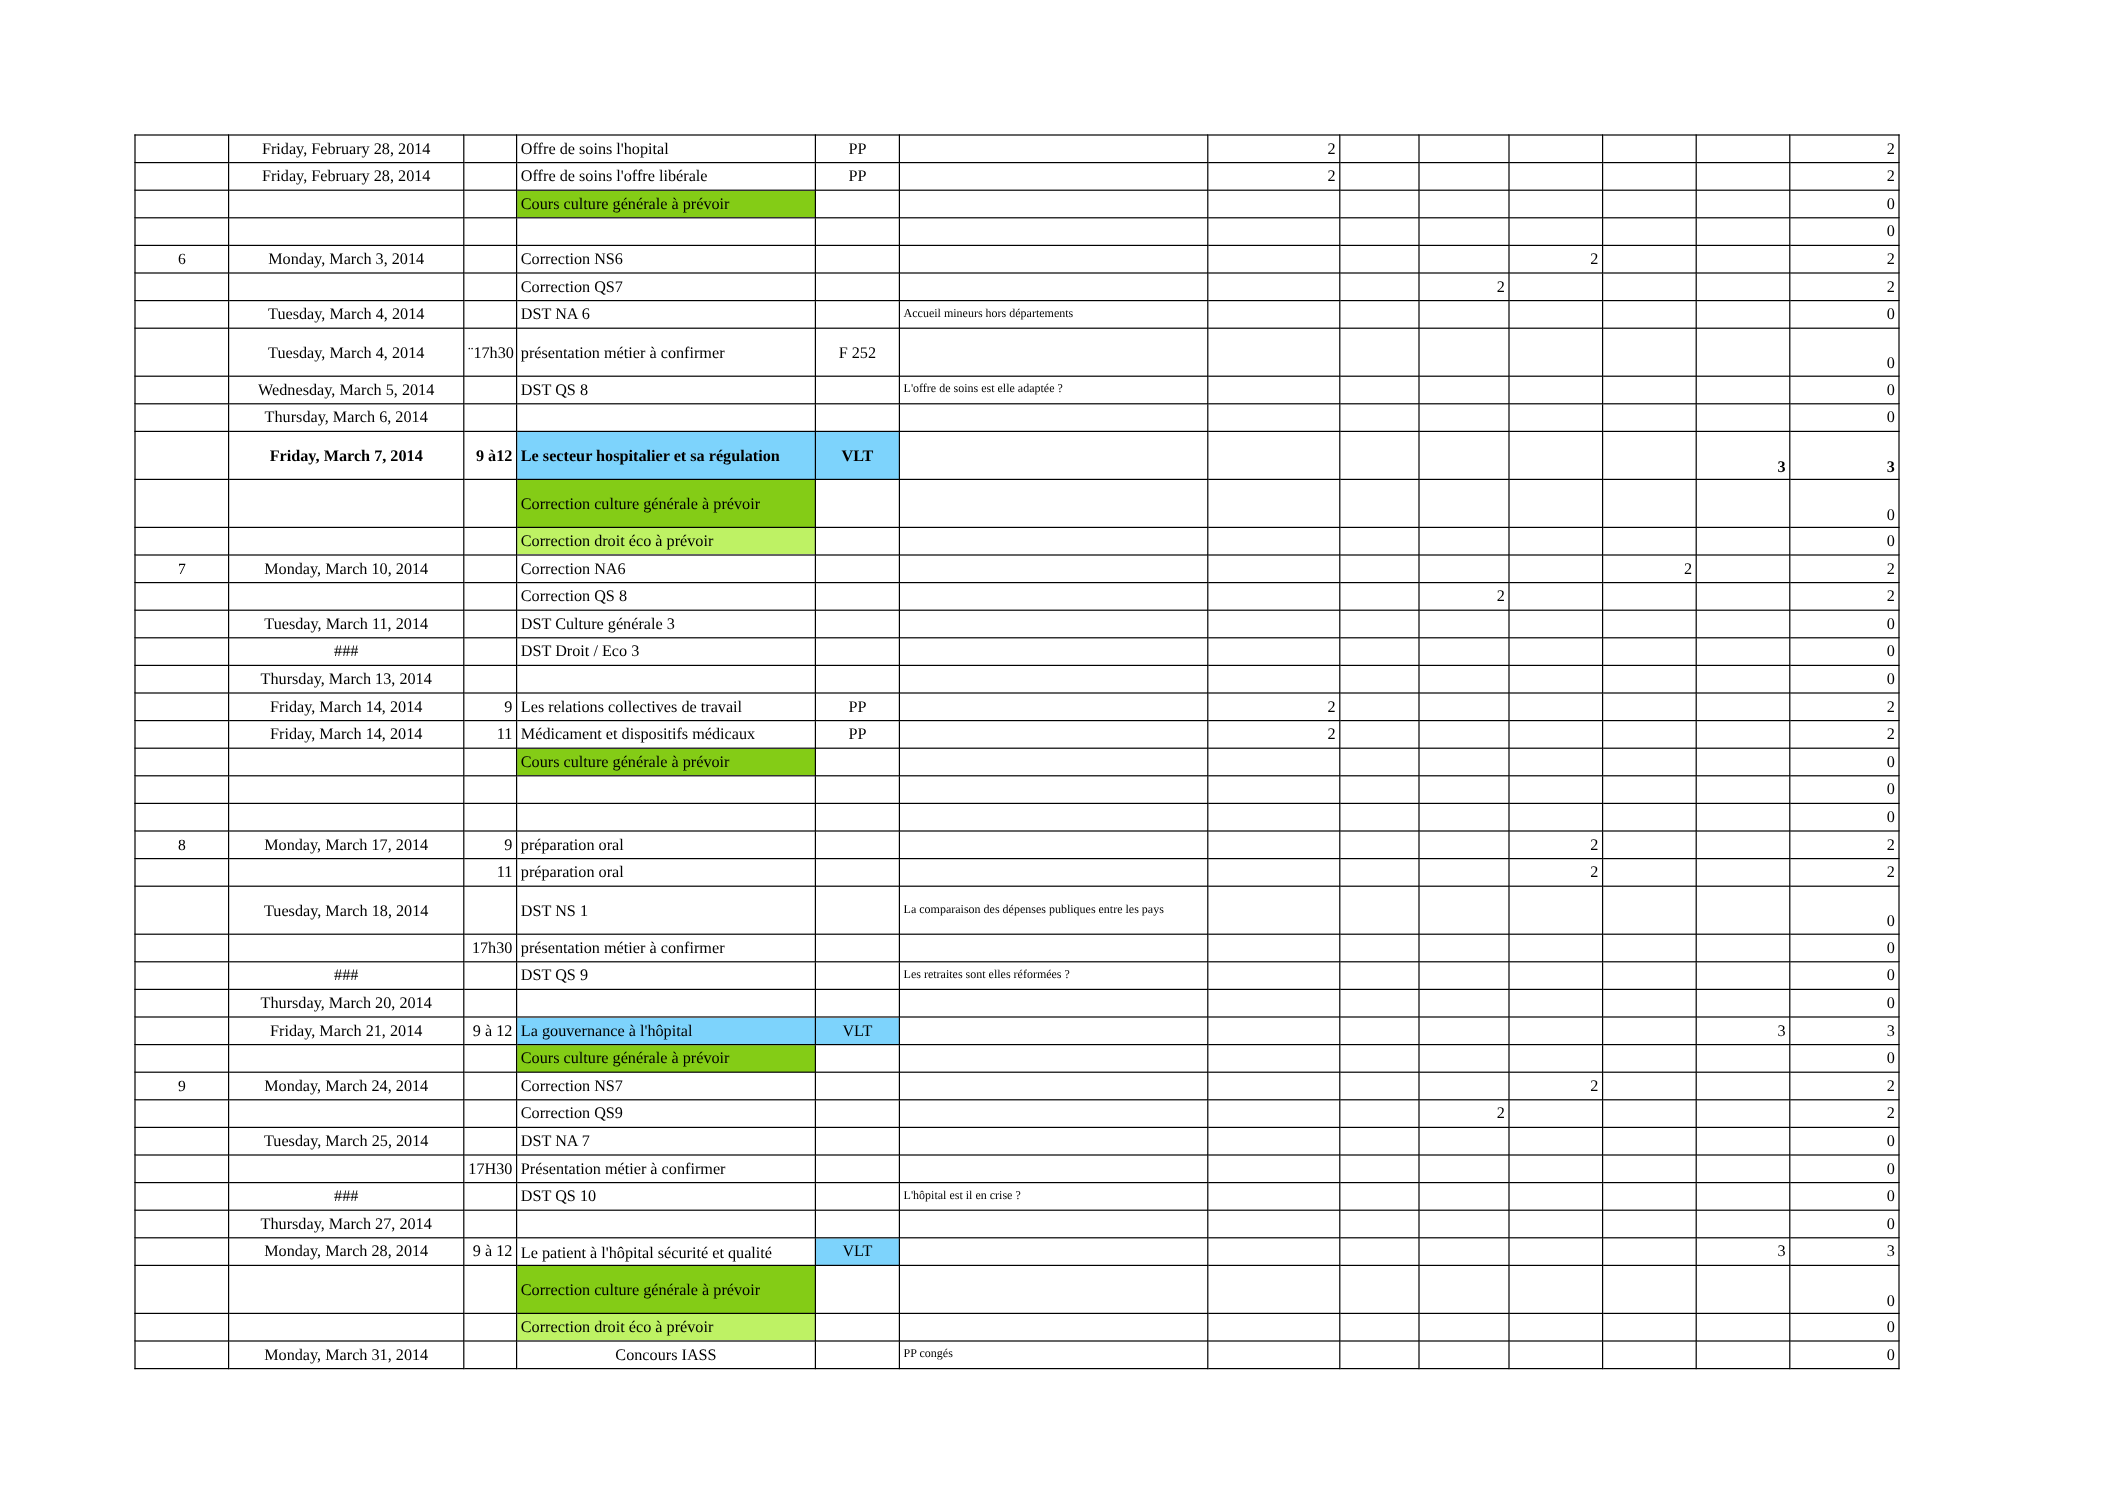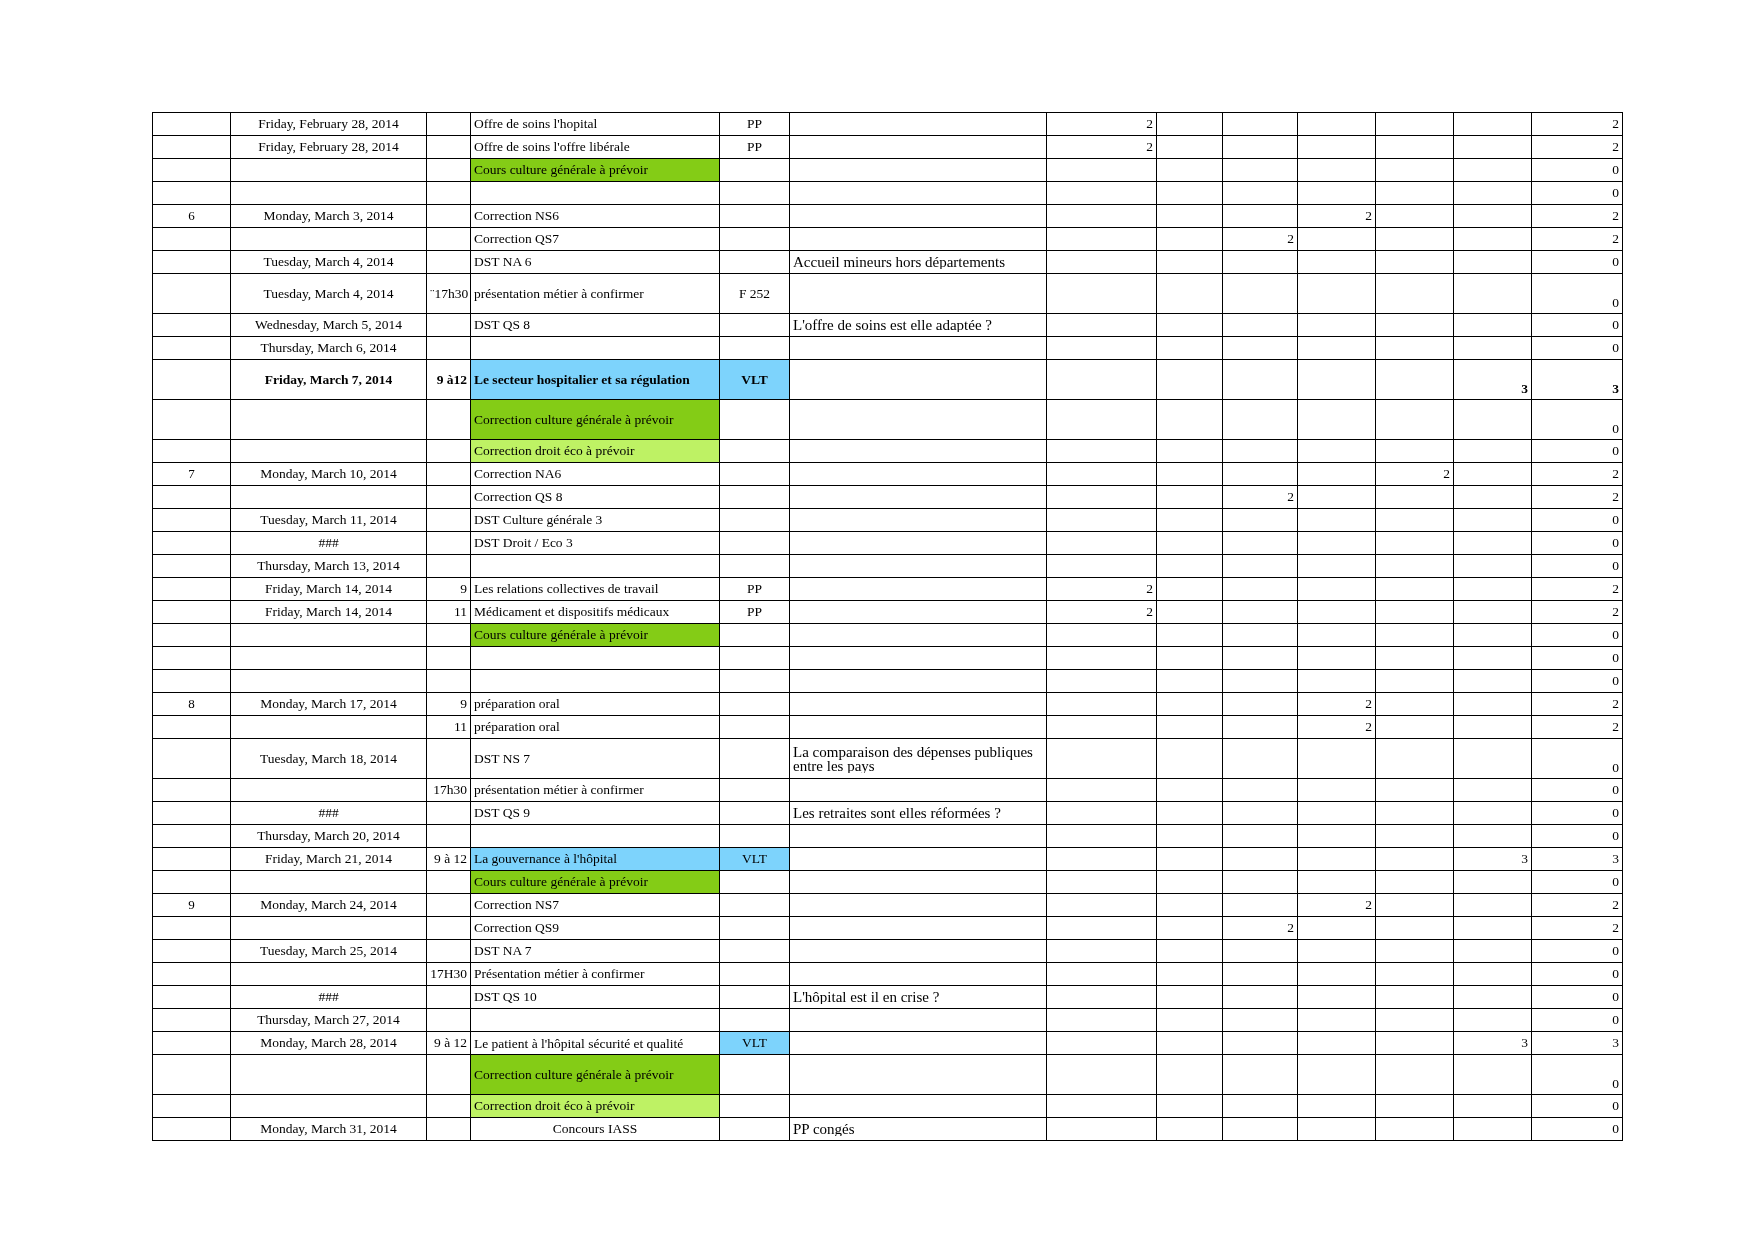--- a/index.html
+++ b/index.html
@@ -18,21 +18,20 @@
     position: absolute;
     left: 112px;
     top: 112px;
     width: 1530px;
   }
   table.grid {
     border-collapse: collapse;
     table-layout: fixed;
     width: 1373px;
     font-size: 13.5px;
-    margin-left: 40px;
   }
   table.grid td {
     border: 1px solid #000000;
     padding: 0;
     height: 22px;
     vertical-align: middle;
     overflow: hidden;
     white-space: nowrap;
   }
   
@@ -69,21 +68,21 @@
   td.week-cell {
     text-align: center;
     vertical-align: middle;
     font-size: 13px;
   }
 
   
   .fill-red    { background: #84cc16; }
   .fill-yellow { background: #7dd3fc; }
   .fill-blue   { background: #bef264; }
-  .note .cell-inner { font-size: 15px; line-height: 14px; white-space: normal; font-family: Liberation Serif, serif; }
+  .note .cell-inner { font-size: 10px; line-height: 14px; white-space: normal; font-family: Liberation Serif, serif; }
 </style>
 </head>
 <body>
 
 <div id="sheet">
   <table class="grid">
     <colgroup>
       <col class="c-week">
         <col class="c-date">
         <col class="c-time">
@@ -1128,21 +1127,21 @@
           <td class="week-cell">
             <span class="cell-inner center"></span>
           </td>
           <td>
             <span class="cell-inner center">Tuesday, March 18, 2014</span>
           </td>
           <td>
             <span class="cell-inner right"></span>
           </td>
           <td class="wrap">
-            <span class="cell-inner left">DST NS 7</span>
+            <span class="cell-inner left">DST NS 1</span>
           </td>
           <td>
             <span class="cell-inner center"></span>
           </td>
           <td class="note">
             <span class="cell-inner left">La comparaison des dépenses publiques entre les pays</span>
           </td>
           <td style="vertical-align: bottom;">
             <span class="cell-inner right"></span>
           </td>

